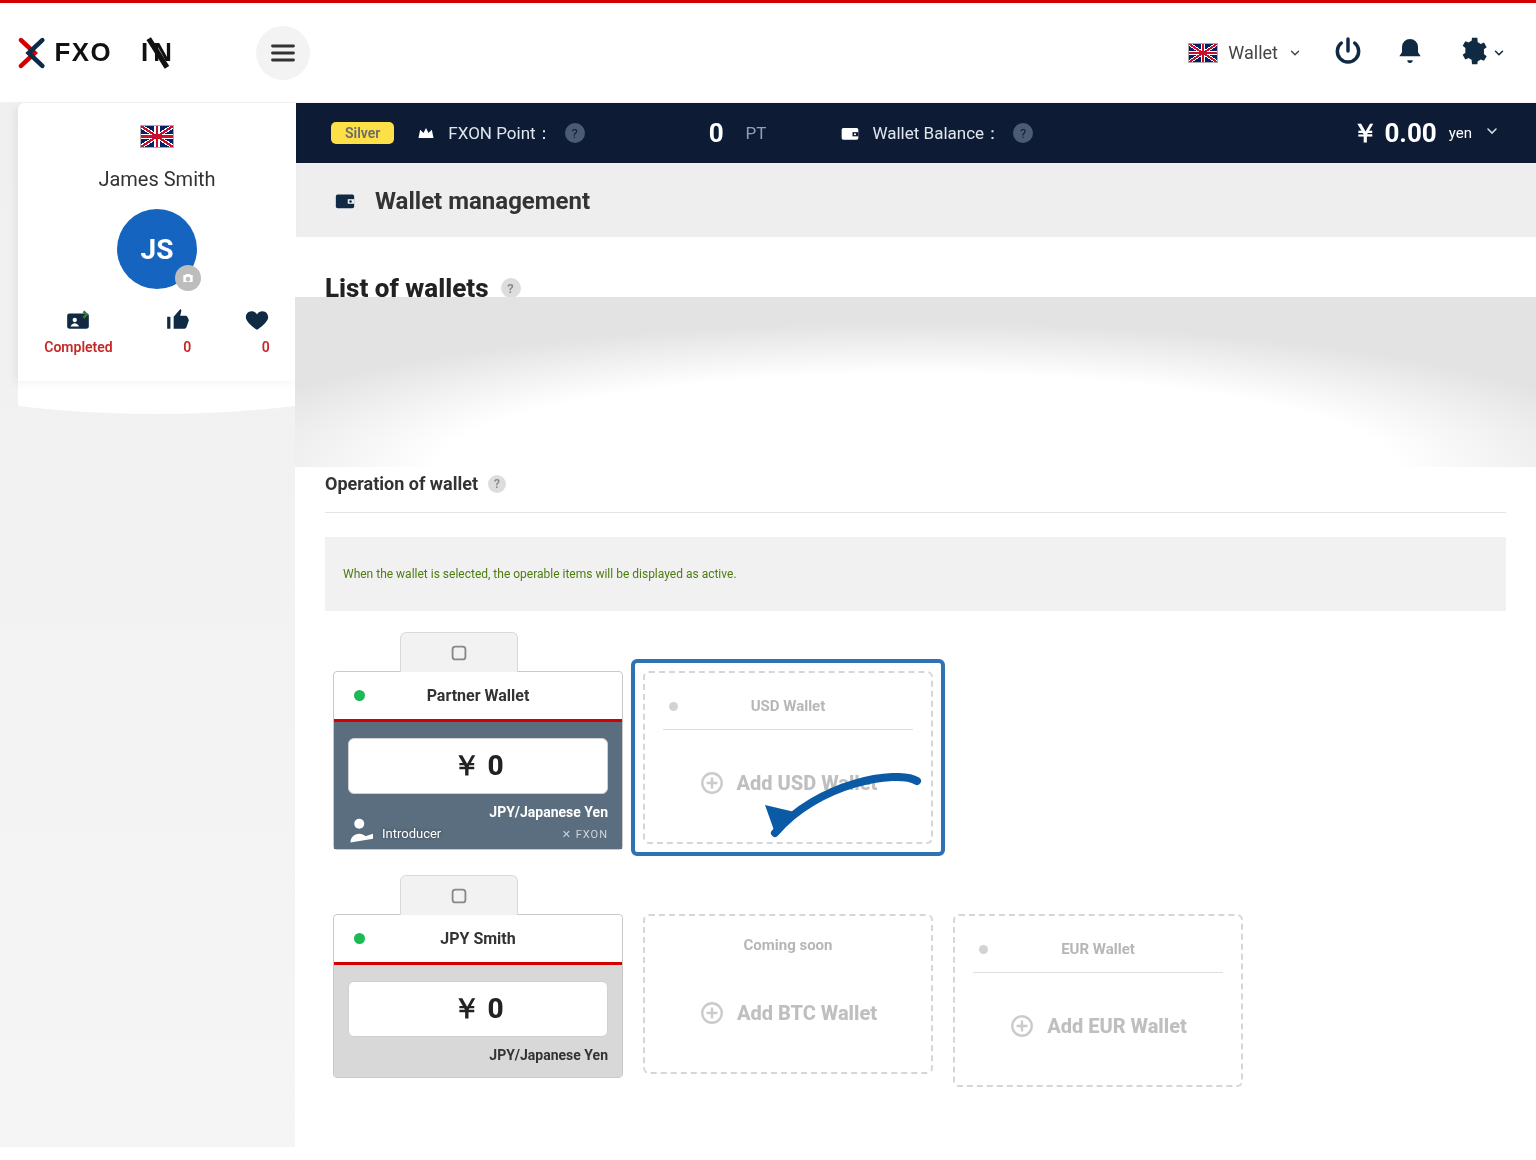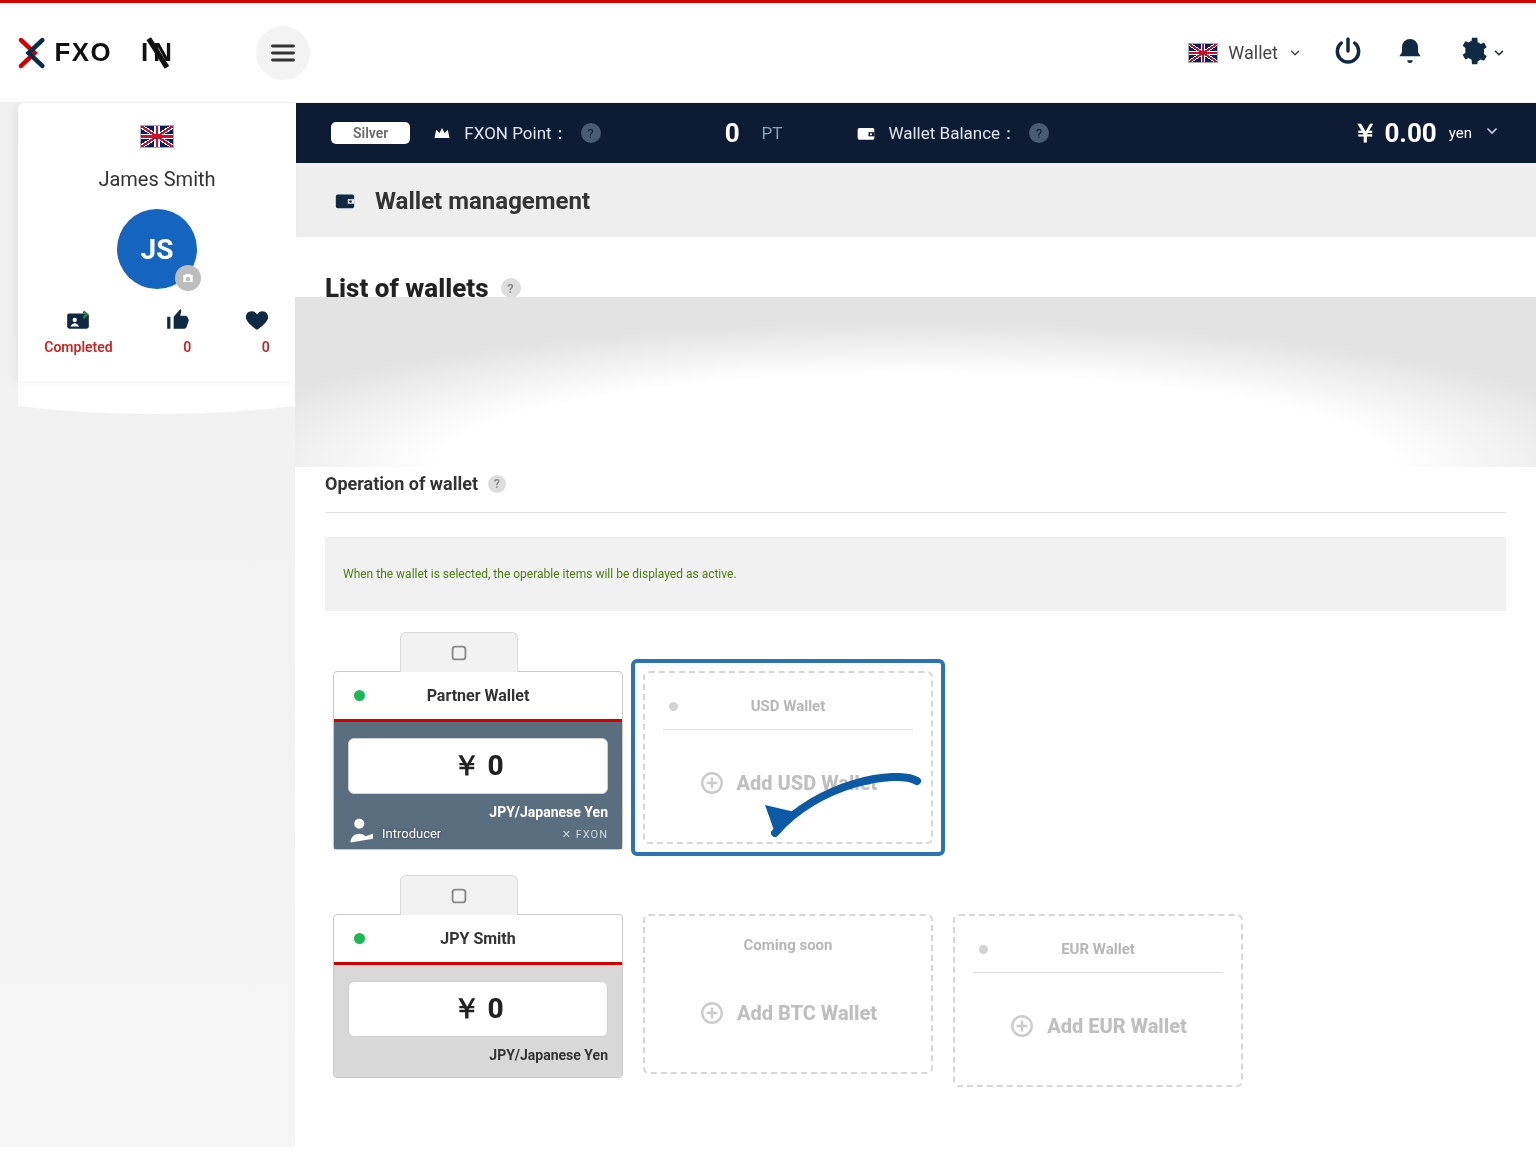--- a/index.html
+++ b/index.html
@@ -40,21 +40,21 @@
   .stats{ display:flex; justify-content:space-around; margin-top:18px; padding-bottom:26px;}
   .stat{ text-align:right; font-size:14px;}
   .stat svg{ width:26px; height:26px; fill:#102a43; display:block; margin:0 auto 6px;}
   .stat .v{ color:#c62828; font-weight:600; font-size:14px;}
   .stat:first-child .v{ color:#c62828;}
   .sidebar .curve{ height:90px; background:radial-gradient(ellipse 180% 120% at 50% -30%, #fff 55%, transparent 56%); margin-left:18px;}
   .sidebar::after{content:"";position:absolute;left:0;right:0;top:340px;height:220px;background:linear-gradient(#eaeaea,#f5f5f5 80%);z-index:-1;}
 
   .main{ flex:1; background:#fff; }
   .darkbar{ height:60px; background:#0d1c34; display:flex; align-items:center; padding:0 36px; color:#dfe6ef; gap:22px;}
-  .badge{ background:#ffffff; color:#6b6b6b; border-radius:5px; padding:3px 22px; font-size:14px; font-weight:600;}
+  .badge{ background:#fde047; color:#6b6b6b; border-radius:5px; padding:3px 14px; font-size:14px; font-weight:600;}
   .db-label{ display:flex; align-items:center; gap:12px; font-size:17px;}
   .db-label svg{width:20px;height:20px;fill:#fff;}
   .db-q{width:20px;height:20px;border-radius:50%;background:#4a5b73;color:#0d1c34;display:inline-flex;align-items:center;justify-content:center;font-size:13px;}
   .db-gap{flex:0 0 80px;}
   .db-val{font-size:26px;font-weight:700;color:#fff;}
   .db-unit{font-size:17px;color:#8fa0b5;}
   .db-right{margin-left:auto;display:flex;align-items:center;gap:12px;}
   .db-amt{font-size:26px;font-weight:700;color:#fff;}
   .db-yen{font-size:15px;color:#fff;}
   .db-chev svg{width:16px;height:16px;fill:#cfd8e3;}

